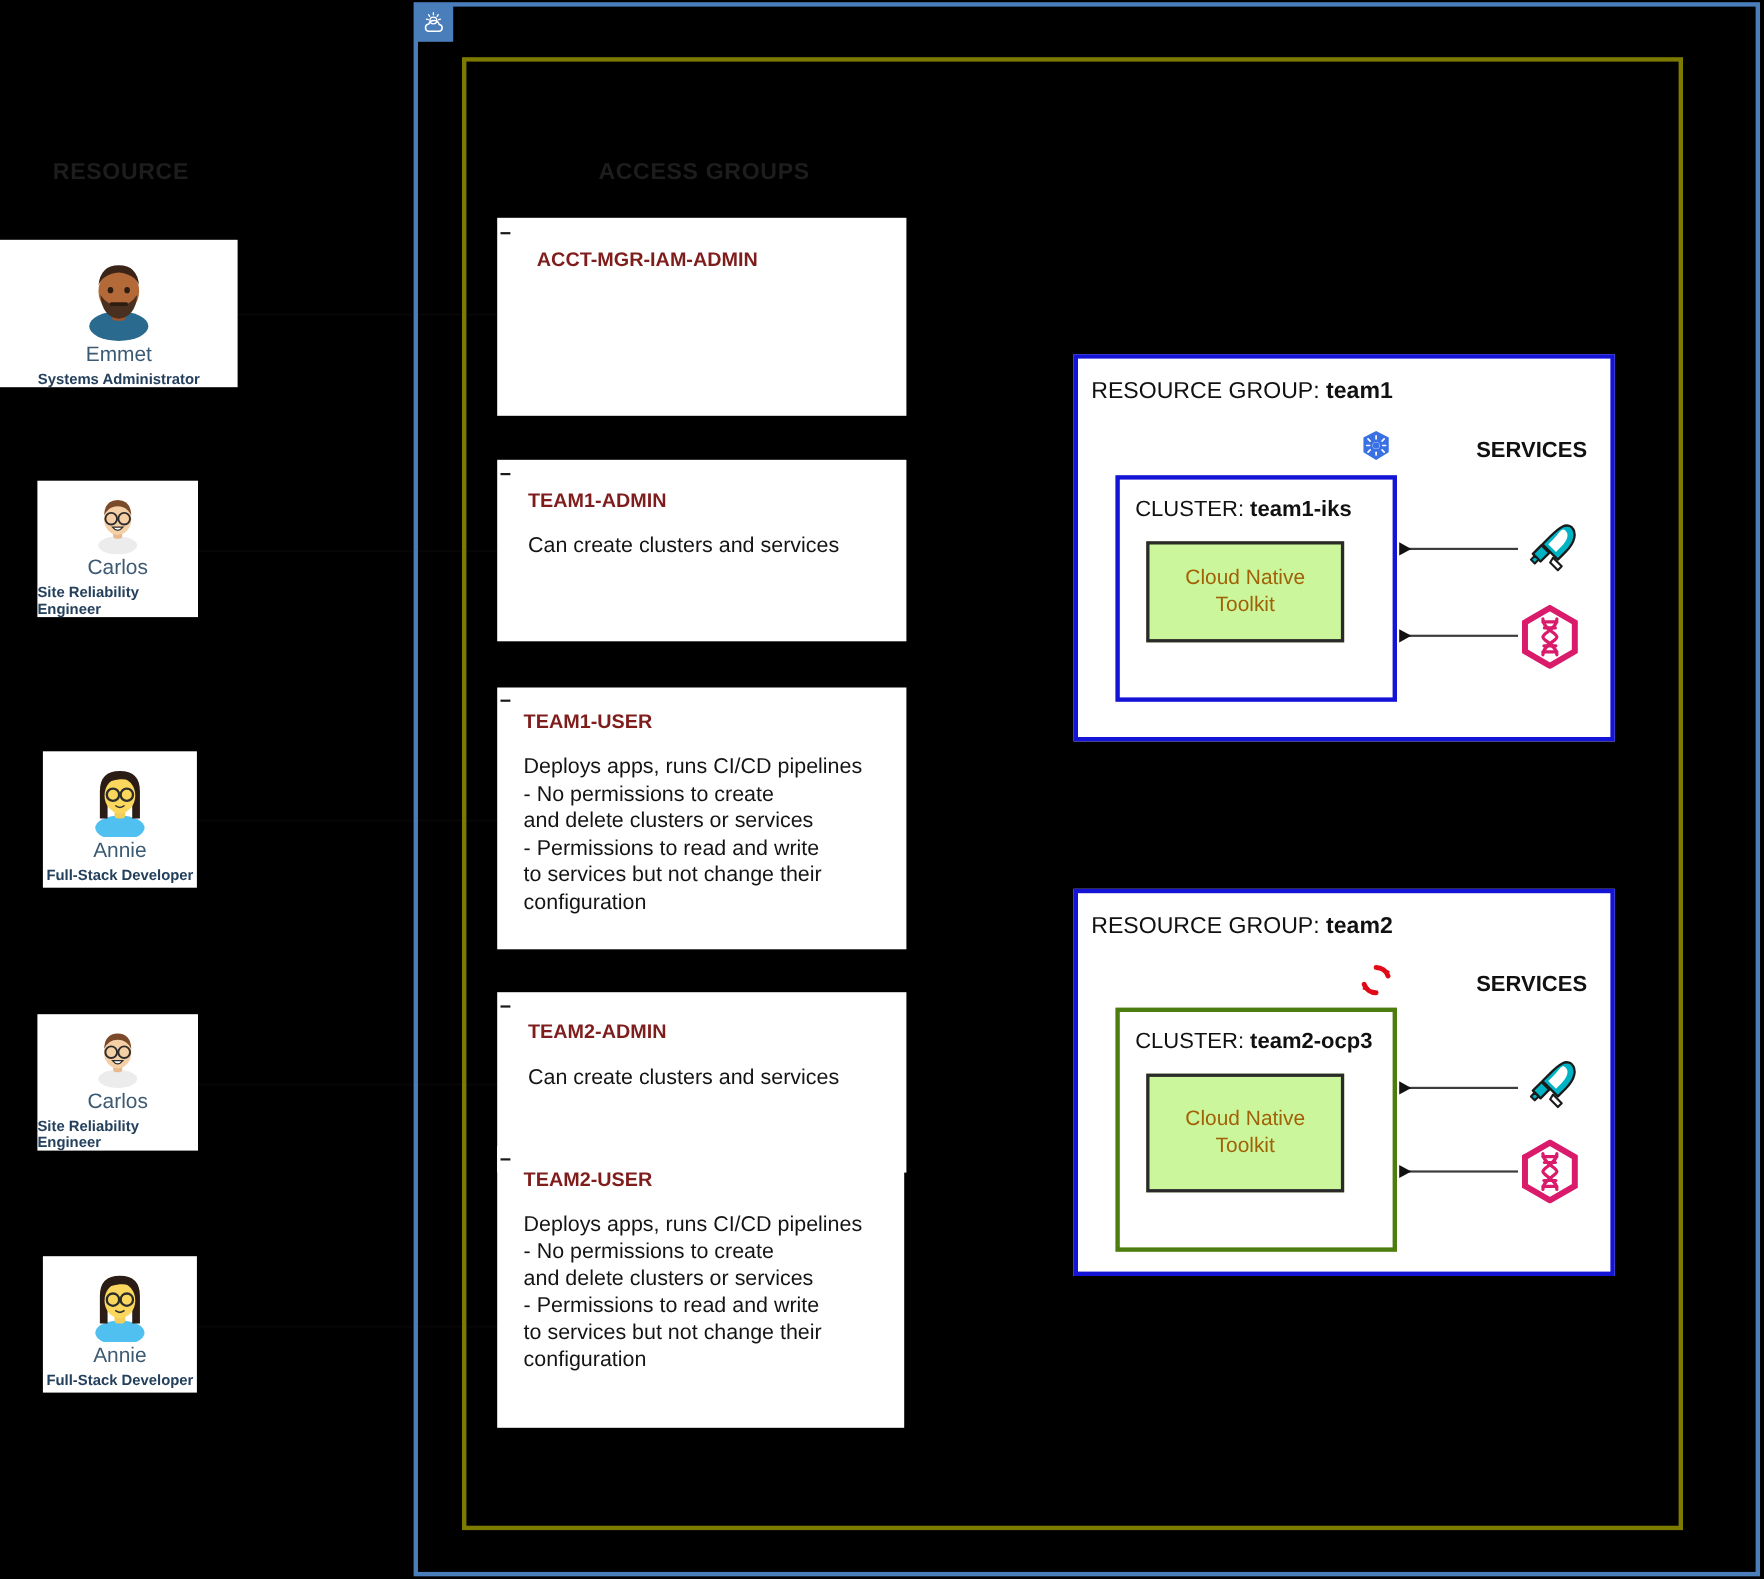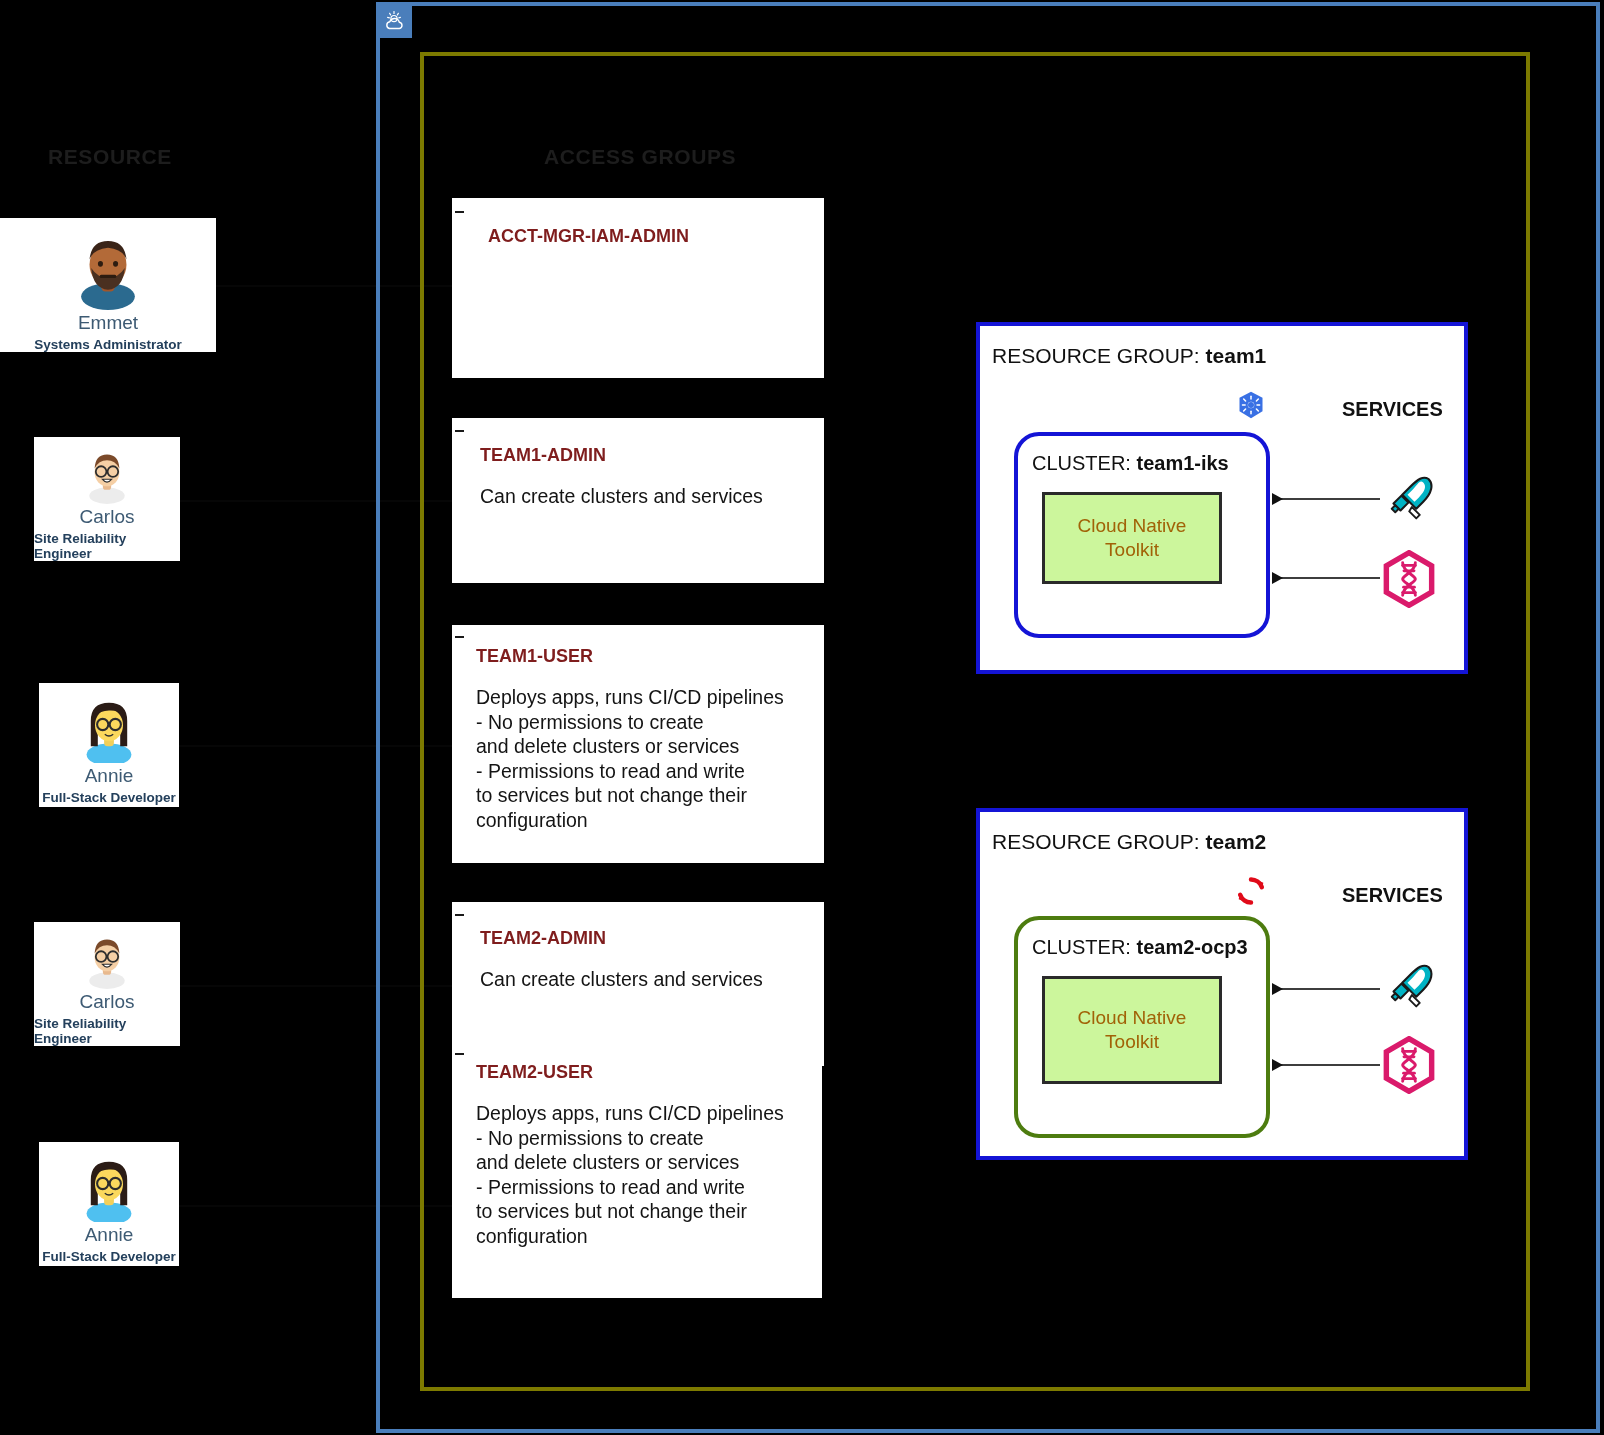--- a/index.html
+++ b/index.html
@@ -24,21 +24,21 @@
     letter-spacing: 0.6px;
     color: #1d1d1d;
     font-family: "Liberation Sans", sans-serif;
   }
   .persona-card {
     position: absolute;
     background: #ffffff;
     display: flex;
     flex-direction: column;
     align-items: center;
-    justify-content: center;
+    justify-content: flex-start;
     padding-top: 8px;
   }
   .persona-avatar { width: 84px; height: 84px; display:block; }
   .persona-name {
     font-size: 19px;
     color: #3d5a73;
     margin-top: 2px;
     font-family: "Liberation Sans", sans-serif;
   }
   .persona-role {
@@ -111,21 +111,20 @@
   .services-label {
     position: absolute;
     font-size: 20px;
     font-weight: bold;
     color: #111111;
     font-family: "Liberation Sans", sans-serif;
   }
   .cluster-box {
     position: absolute;
     background: #ffffff;
-    border-radius: 25px;
   }
   .cluster-box.blue { border: 4px solid #1414d6; }
   .cluster-box.red  { border: 4px solid #4d7c0f; }
   .cluster-title {
     position: absolute;
     font-size: 20px;
     color: #111111;
     font-family: "Liberation Sans", sans-serif;
     white-space: nowrap;
   }

